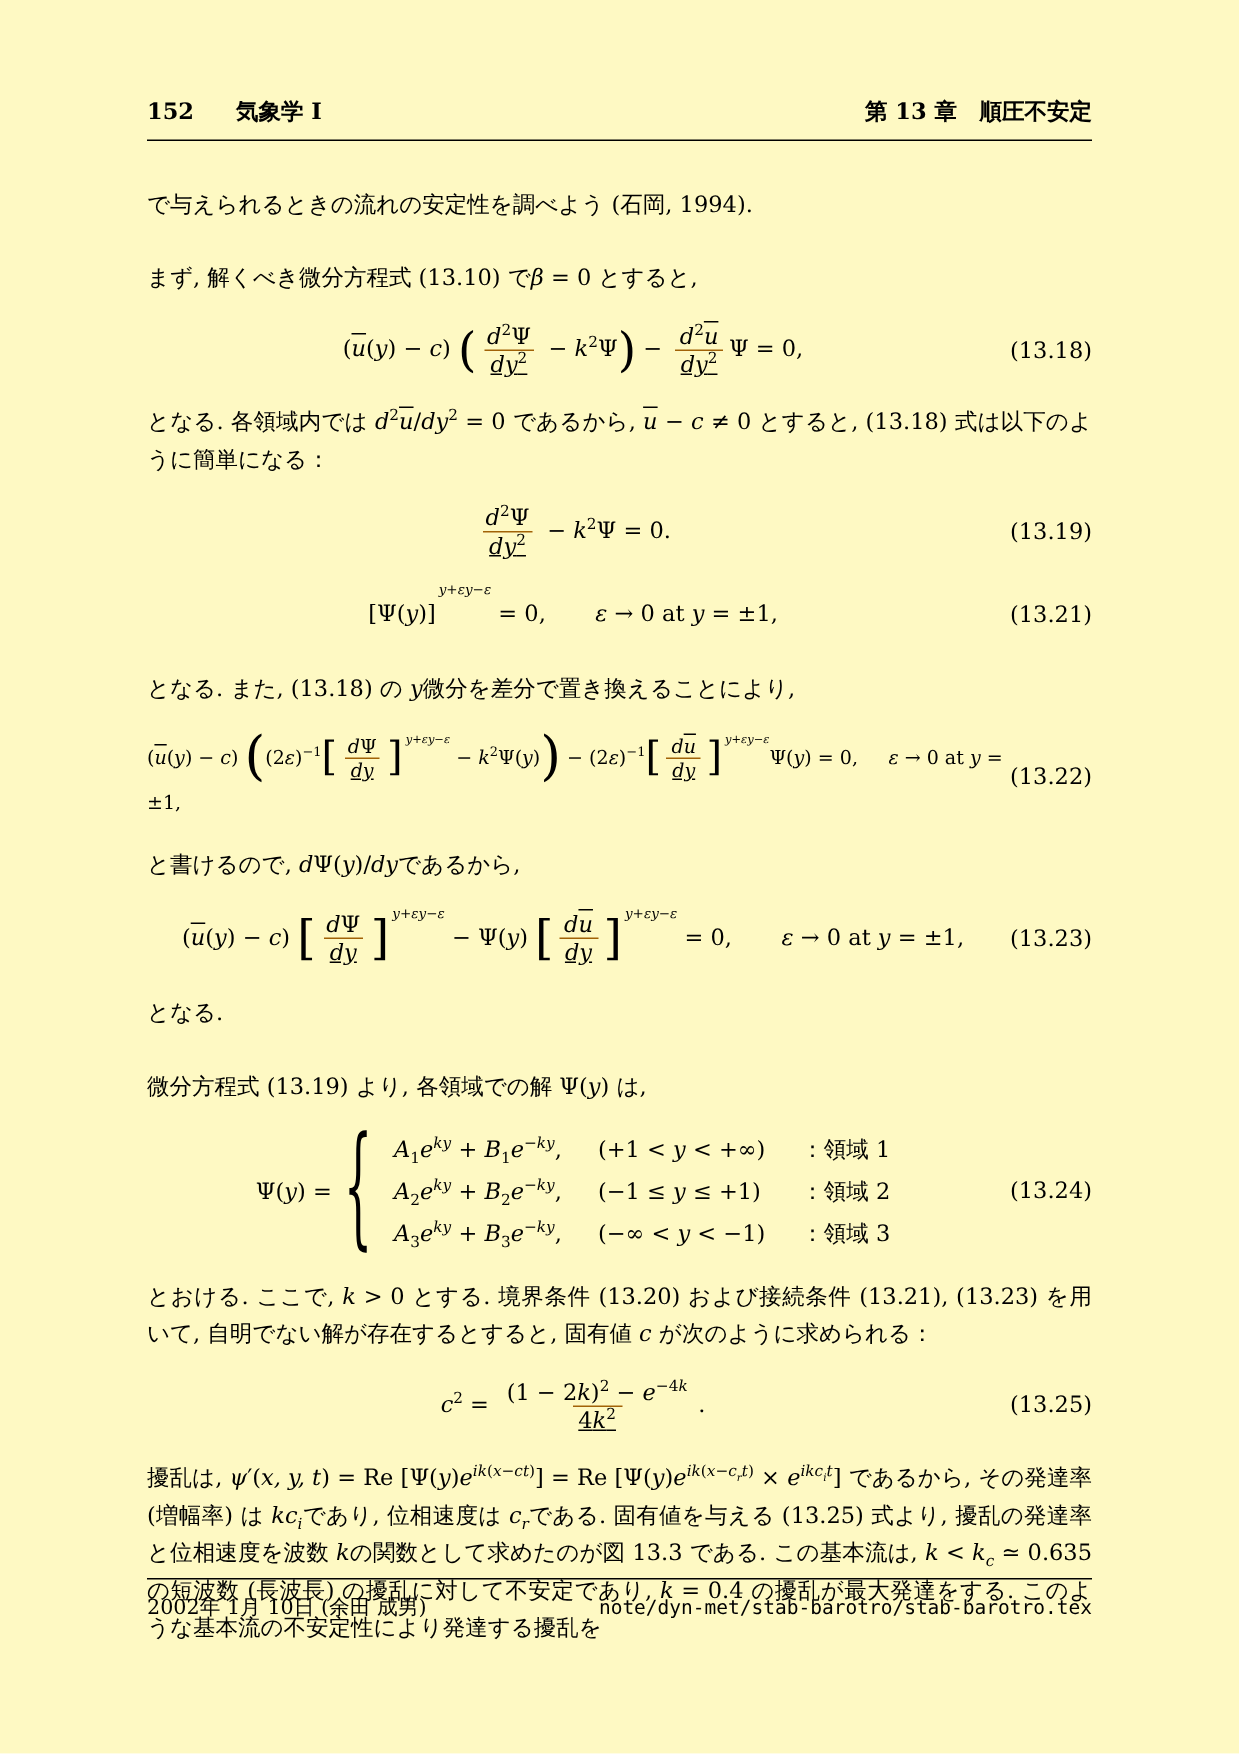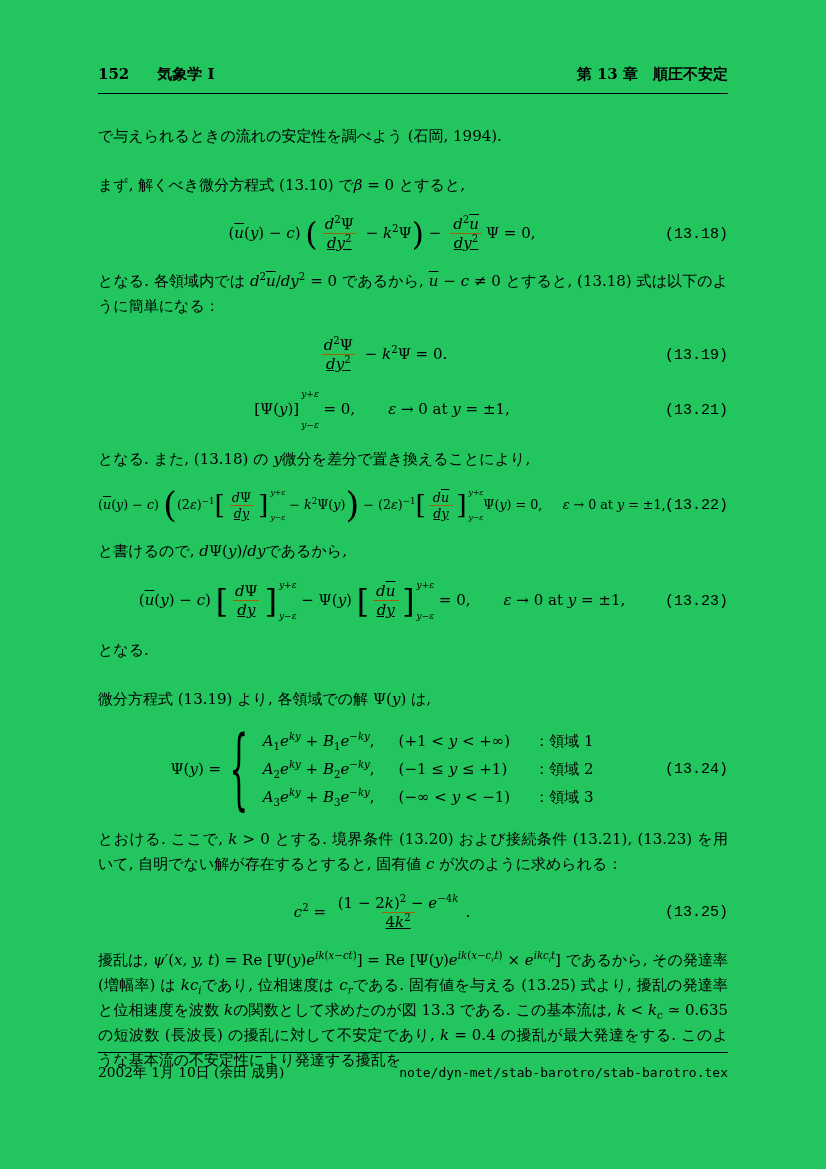--- a/index.html
+++ b/index.html
@@ -1,53 +1,53 @@
 <!DOCTYPE html>
 <html><head>
 <meta charset="utf-8">
 <style>
   html,body{margin:0;padding:0;background:#ffffff;}
   .page{
     position:relative; width:826px; height:1169px; margin:0 auto;
-    background:#22c55e; color:#000; box-sizing:border-box;
+    background:#fef9c3; color:#000; box-sizing:border-box;
     padding:62px 98px 0 98px; overflow:hidden;
     font-family:"DejaVu Serif","Liberation Serif",serif;
     font-size:15px; line-height:25px;
   }
   
   .hdr{display:flex; justify-content:space-between; align-items:baseline;
        border-bottom:1.5px solid #000; padding-bottom:6px; font-weight:bold;}
   .hdr .left{display:flex; gap:28px;}
   
   .ftr{position:absolute; left:98px; right:98px; top:1052px;
        border-top:1.2px solid #000; padding-top:7px;
        display:flex; justify-content:space-between; font-size:13.8px;gap:24px;}
   .ftr .path{font-family:"DejaVu Sans Mono","Liberation Mono",monospace; font-size:13px;}
   
   .para{margin:15px 0; text-align:justify;}
   .para.gap{margin-top:24px;}
   
   .eqrow{position:relative; margin:17px 0; text-align:center; padding-right:62px;}
-  .eqnum{position:absolute; right:0; top:50%; transform:translateY(-50%);font-family:Liberation Mono, monospace;}
+  .eqnum{position:absolute; right:0; top:50%; transform:translateY(-50%);}
   .eqbody{display:inline-block; text-align:left; vertical-align:middle;}
   .eqrow.wide{text-align:left; padding-right:58px;}
   .eqrow.wide .eqbody{font-size:12.7px;}
   
   .mi{font-style:italic;}
   .ov{text-decoration:overline;}
   sup{font-size:68%; line-height:0;}
   sub{font-size:68%; line-height:0;}
   .frac{display:inline-flex; flex-direction:column; align-items:center;
         vertical-align:middle; margin:0 3px; line-height:1.2; text-align:center;}
   .fn,.fd{padding:0 4px; white-space:nowrap;}
   .fd{border-top:1px solid #a16207;text-decoration:underline;}
   .del{vertical-align:middle; line-height:0; display:inline-block;}
   .s2{font-size:2.1em;}
   .s3{font-size:2.8em;}
-  .lim{display:inline-flex; flex-direction:column; justify-content:space-between;
+  .lim{display:inline-flex; justify-content:space-between;
        vertical-align:middle; font-size:60%; line-height:1; height:4.4em;
        margin-left:2px; text-align:left;}
   .msp{display:inline-block;}
   
   .cases{display:inline-flex; align-items:center; text-align:left; vertical-align:middle;}
   .brace{display:inline-block; font-size:30px; width:0.65em; line-height:1;
          transform:scale(1,2.95); transform-origin:50% 50%; margin:0 6px 0 8px;}
   .case-grid{display:grid; grid-template-columns:auto auto auto; column-gap:24px;
              row-gap:3px; margin-left:8px;}
   .case-grid span{white-space:nowrap;}

